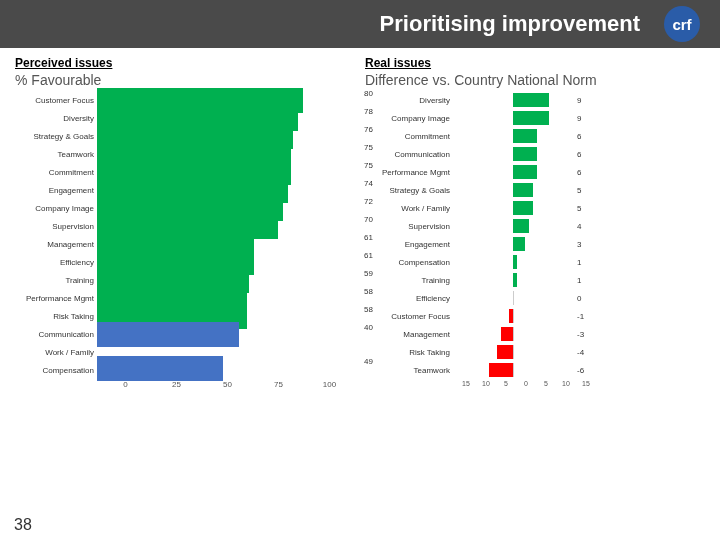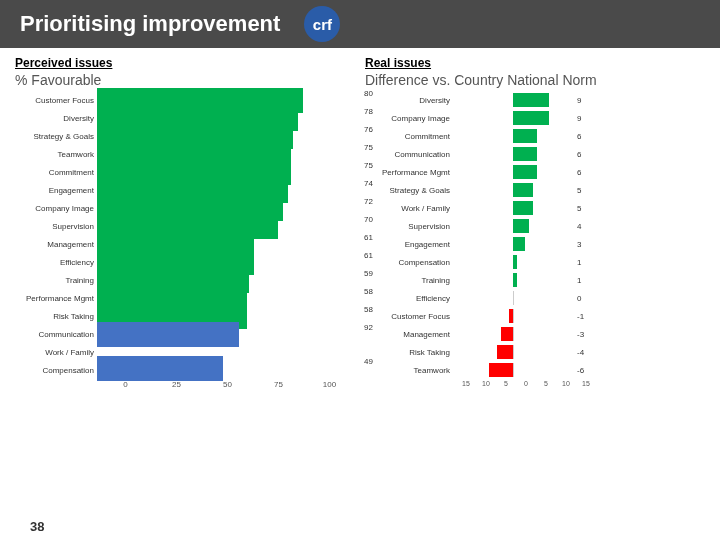--- a/index.html
+++ b/index.html
@@ -8,21 +8,21 @@
       height: 540px;
       font-family: Arial, sans-serif;
       background: #fff;
       overflow: hidden;
     }
     .header {
       background: #4a4a4a;
       padding: 10px 20px;
       display: flex;
       align-items: center;
-      justify-content: flex-start;
+      justify-content: flex-end;
       height: 48px;
     }
     .header-title {
       color: #fff;
       font-size: 22px;
       font-weight: bold;
     }
     .logo-area {
       width: 60px;
       height: 36px;
@@ -160,23 +160,23 @@
     }
     .right-bar-value {
       font-size: 8px;
       color: #333;
       margin-left: 4px;
       white-space: nowrap;
     }
     .page-num {
       position: absolute;
       bottom: 6px;
-      left: 30px;
-      font-size: 13px;
-      font-weight: bold;
+      left: 14px;
+      font-size: 16px;
+      font-weight: normal;
       color: #333;
     }
     .right-axis-labels {
       display: flex;
       margin-left: 91px;
       margin-top: 2px;
     }
     .right-axis-label {
       font-size: 7px;
       color: #555;
@@ -290,21 +290,21 @@
           <div class="bar-label">Risk Taking</div>
           <div class="bar-track" style="width: 160px;">
             <div class="bar-fill" style="width: 58%;"></div>
             <span class="bar-value">58</span>
           </div>
         </div>
         <div class="bar-row">
           <div class="bar-label">Communication</div>
           <div class="bar-track" style="width: 160px;">
             <div class="bar-fill blue" style="width: 55%;"></div>
-            <span class="bar-value">92</span>
+            <span class="bar-value">40</span>
           </div>
         </div>
         <div class="bar-row">
           <div class="bar-label">Work / Family</div>
           <div class="bar-track" style="width: 160px; margin-top: 33px;">
             <div class="bar-fill blue" style="width: 49%;"></div>
             <span class="bar-value">49</span>
           </div>
         </div>
         <div class="bar-row">

